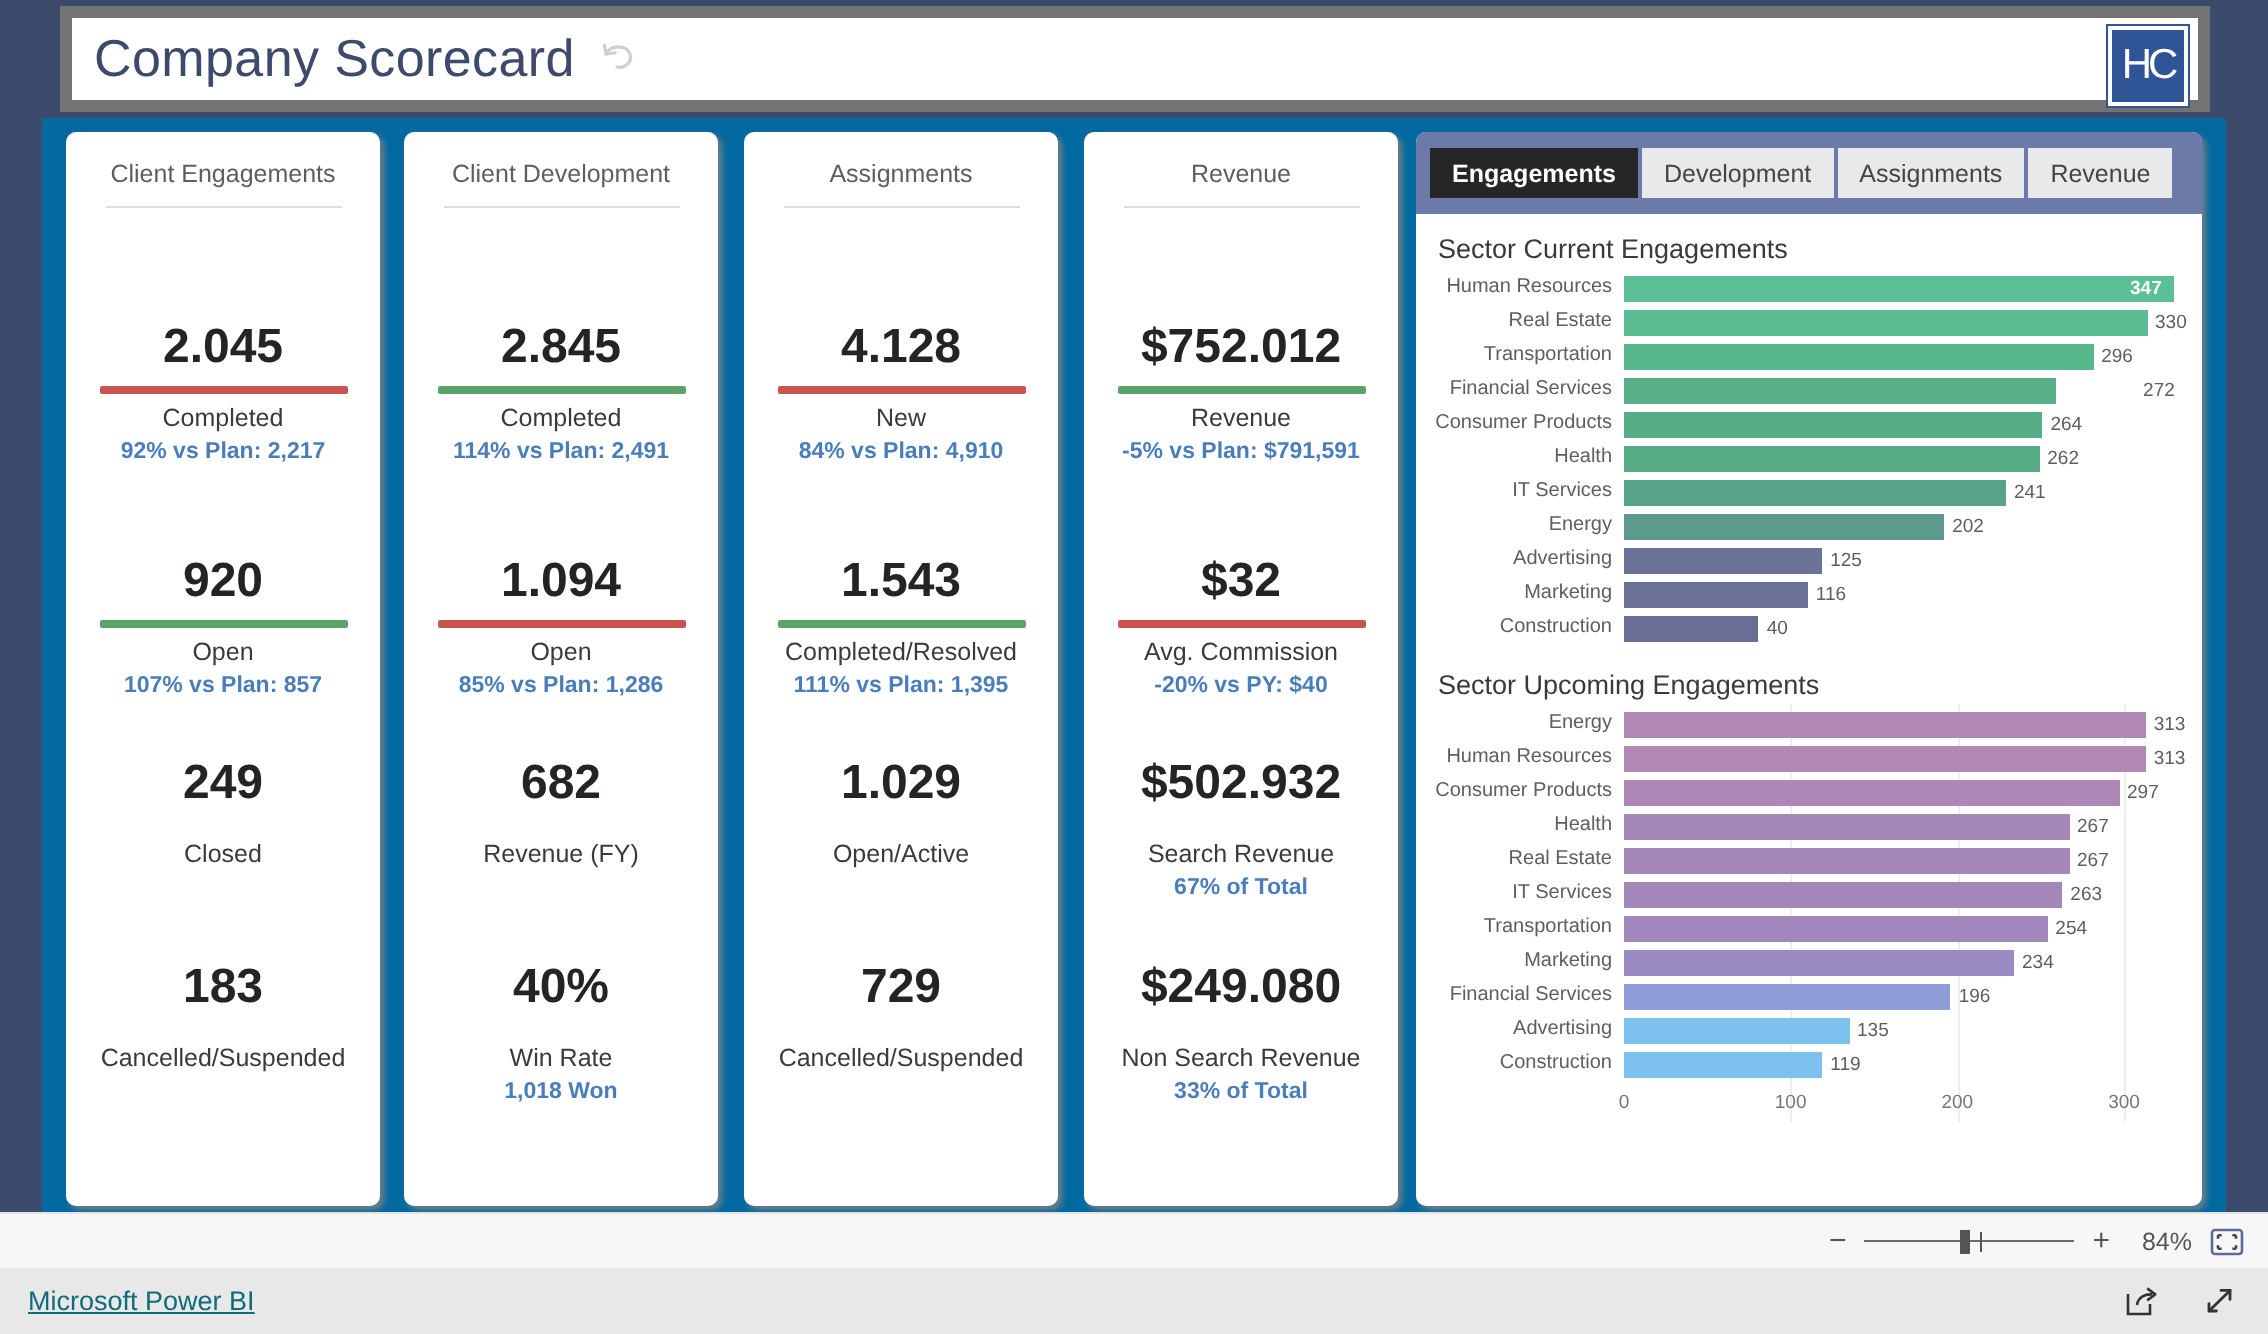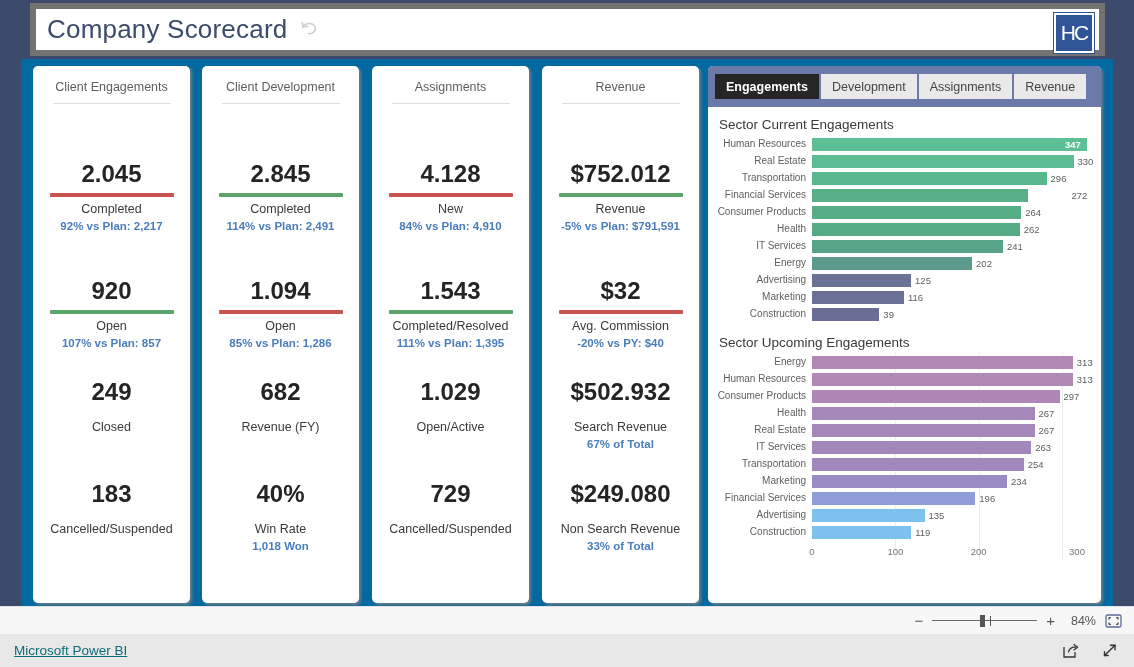--- a/index.html
+++ b/index.html
@@ -506,21 +506,21 @@
               <div class="bar-cat">Marketing</div>
               <div class="bar-track">
                 <div class="bar-fill" style="width: 91.9308px; background: rgb(106, 112, 150);"></div>
                 <div class="bar-val" style="left: 95.9308px;">116</div>
               </div>
             </div>
             <div class="bar-row">
               <div class="bar-cat">Construction</div>
               <div class="bar-track">
                 <div class="bar-fill" style="width: 67.3631px; background: rgb(106, 110, 150);"></div>
-                <div class="bar-val" style="left: 71.3631px;">39</div>
+                <div class="bar-val" style="left: 71.3631px;">40</div>
               </div>
             </div>
           </div>
         </div>
         <div class="chart-block">
           <div class="chart-title">Sector Upcoming Engagements</div>
           <div class="chart-body grid-wrap">
             <div class="grid-line" style="left: 187.333px;"></div>
             <div class="grid-line" style="left: 270.667px;"></div>
             <div class="grid-line" style="left: 354px;"></div>
@@ -600,21 +600,21 @@
                 <div class="bar-fill" style="width: 99.1667px; background: rgb(125, 194, 239);"></div>
                 <div class="bar-val" style="left: 103.167px;">119</div>
               </div>
             </div>
             <div class="axis-wrap">
               <div class="axis-spacer"></div>
               <div class="axis-line">
                 <span class="axis-tick" style="left: 0px;">0</span>
                 <span class="axis-tick" style="left: 83.3333px;">100</span>
                 <span class="axis-tick" style="left: 166.667px;">200</span>
-                <span class="axis-tick" style="left: 265px;">300</span>
+                <span class="axis-tick" style="left: 250px;">300</span>
               </div>
             </div>
           </div>
         </div>
       </div>
   </div>
 </div>
 
 <div id="statusbar">
   <span class="zoom-minus">−</span>

